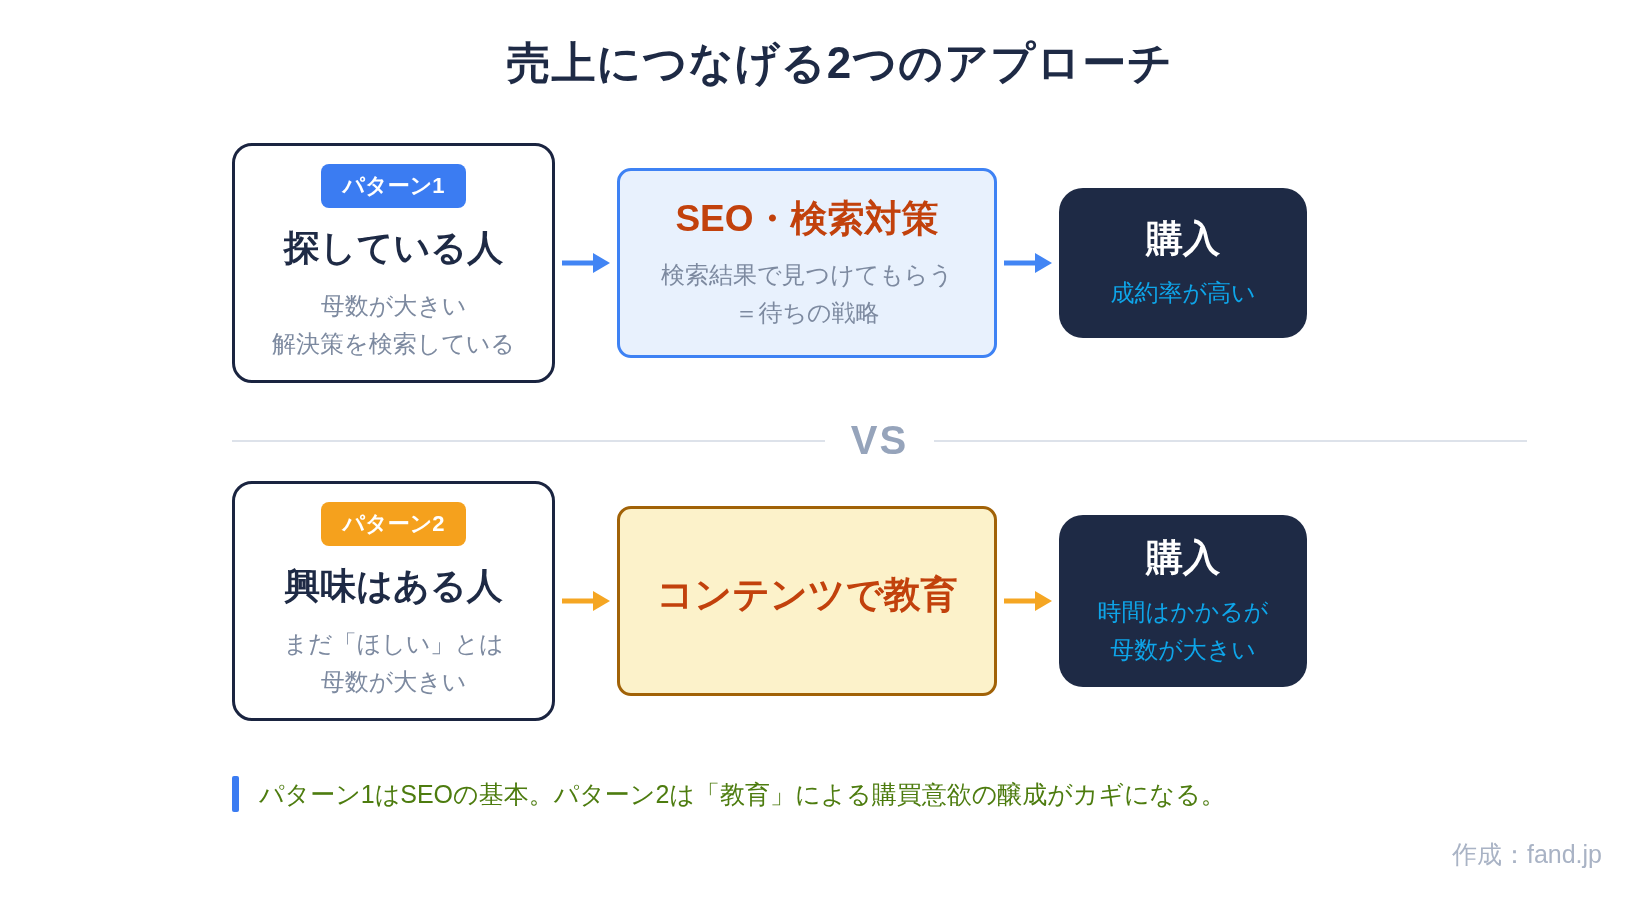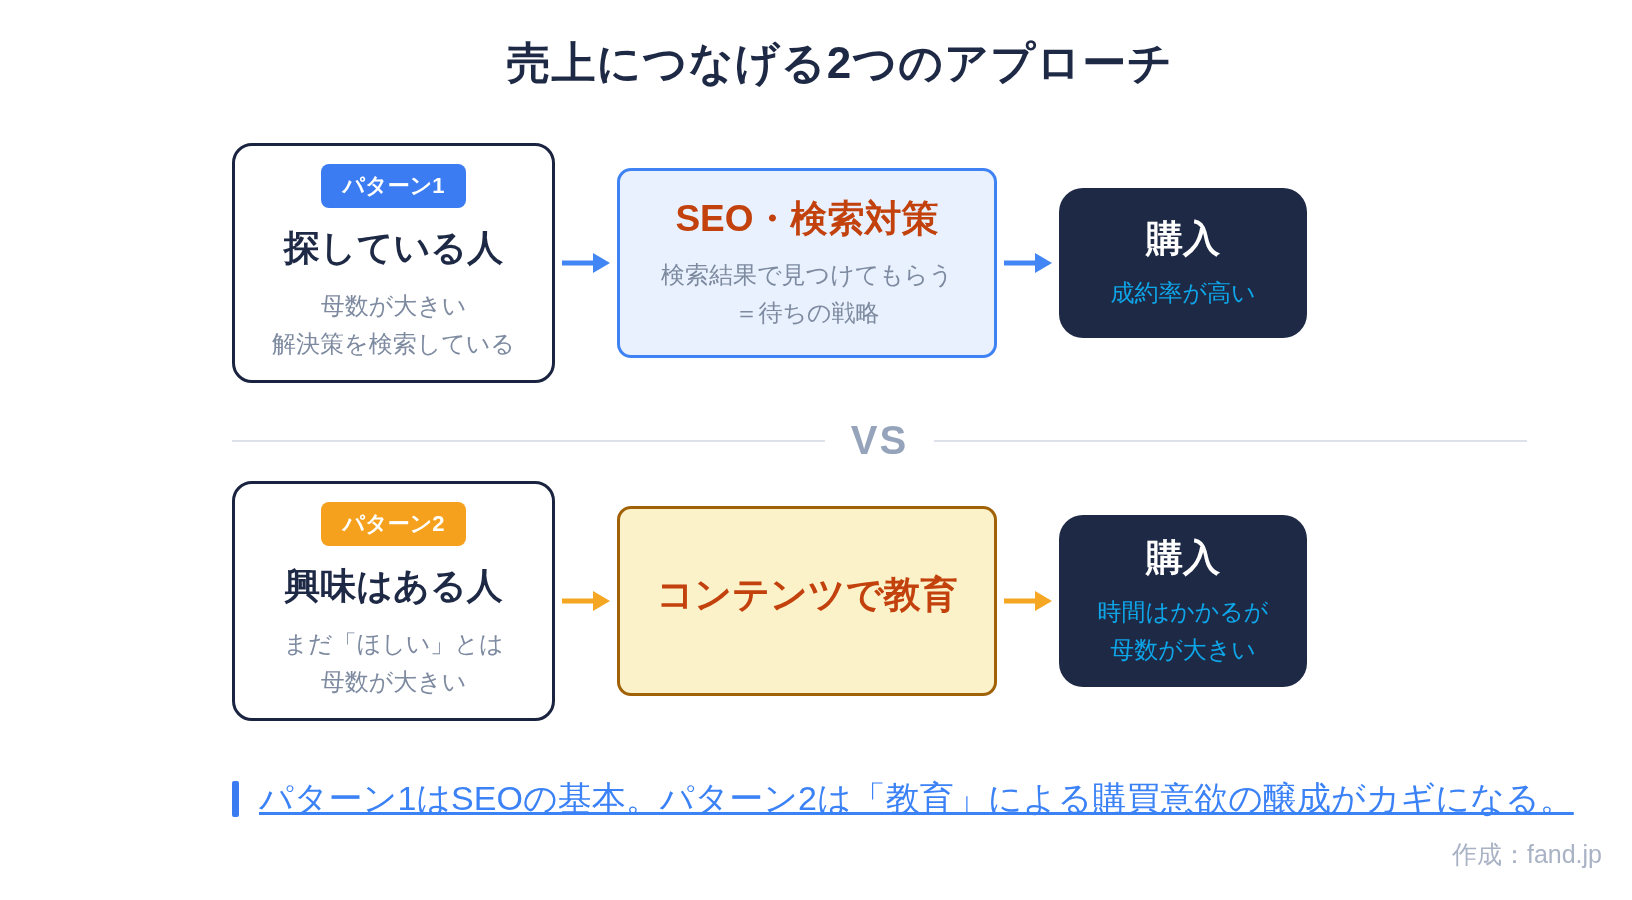--- a/index.html
+++ b/index.html
@@ -91,21 +91,21 @@
   }
 
   .note{
     position:absolute;top:776px;left:232px;
     display:flex;align-items:center;
   }
   .note-bar{
     width:7px;height:36px;background:#3b7cf2;border-radius:2px;
     margin-right:20px;flex-shrink:0;
   }
-  .note-text{font-size:34px;color:#3b82f6;text-decoration:underline;}
+  .note-text{font-size:25px;color:#4d7c0f;}
 
   .credit{
     position:absolute;top:838px;right:30px;
     font-size:25px;color:#a9b3c5;
   }
 </style>
 </head>
 <body>
 
 <div class="page">

